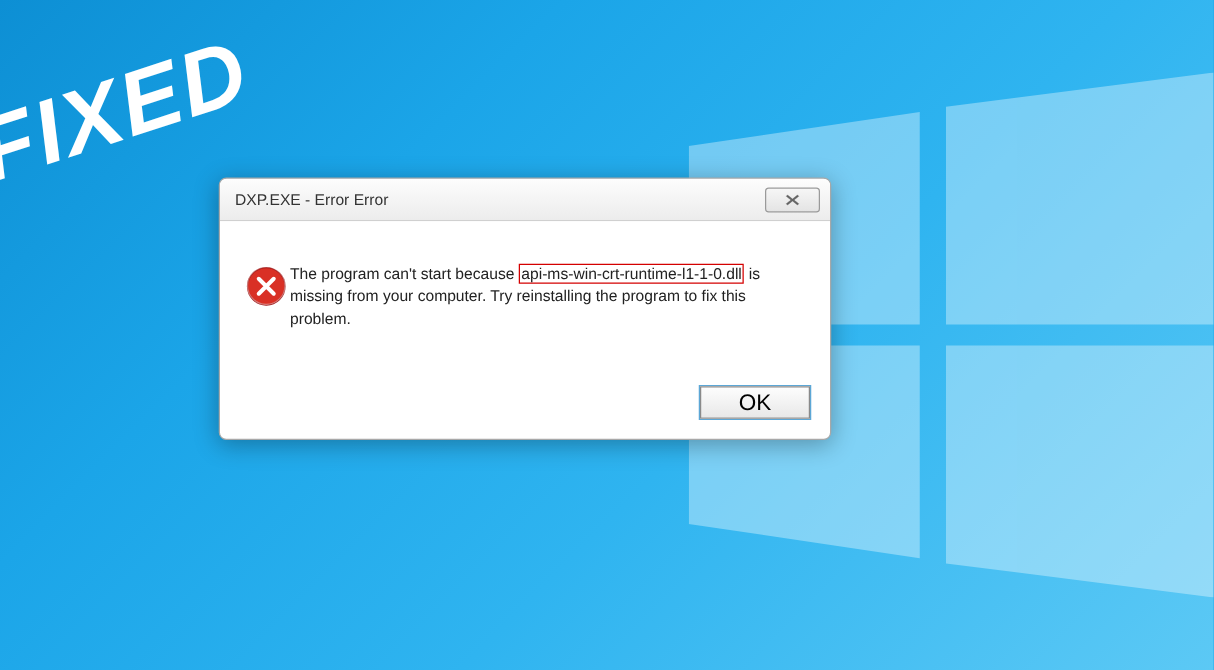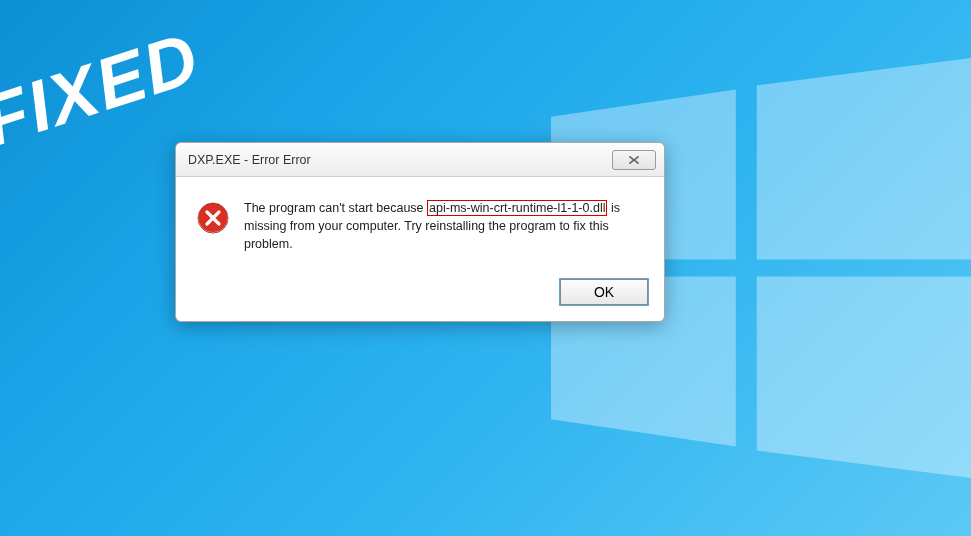--- a/index.html
+++ b/index.html
@@ -77,23 +77,23 @@
       border: 1px solid #9a9a9a;
       border-radius: 3px;
       display: flex;
       align-items: center;
       justify-content: center;
       cursor: pointer;
       color: #555;
       font-size: 12px;
     }
     .dialog-body {
-      padding: 22px 20px 18px 20px;
+      padding: 33px 20px 18px 20px;
       display: flex;
-      gap: 14px;
+      gap: 2px;
     }
     .error-icon {
       flex-shrink: 0;
       width: 34px;
       height: 34px;
       margin-top: 2px;
     }
     .message {
       font-size: 12.5px;
       color: #222;
@@ -106,24 +106,25 @@
     .dialog-footer {
       padding: 8px 16px 16px 0;
       display: flex;
       justify-content: flex-end;
     }
     .ok-btn {
       width: 88px;
       height: 26px;
       background: linear-gradient(to bottom, #fdfdfd, #e8e8e8);
       border: 1px solid #8a8a8a;
-      font-size: 14px;
+      font-size: 18px;
       cursor: pointer;
       font-family: inherit;
       box-shadow: 0 0 0 1px #5ca7d6;
+      margin-top: 19px;
     }
   </style>
 </head>
 <body>
 
 <div class="desktop">
 
   <div class="windows-logo">
     <svg viewBox="0 0 200 200">
       <g fill="rgba(255,255,255,0.65)">

